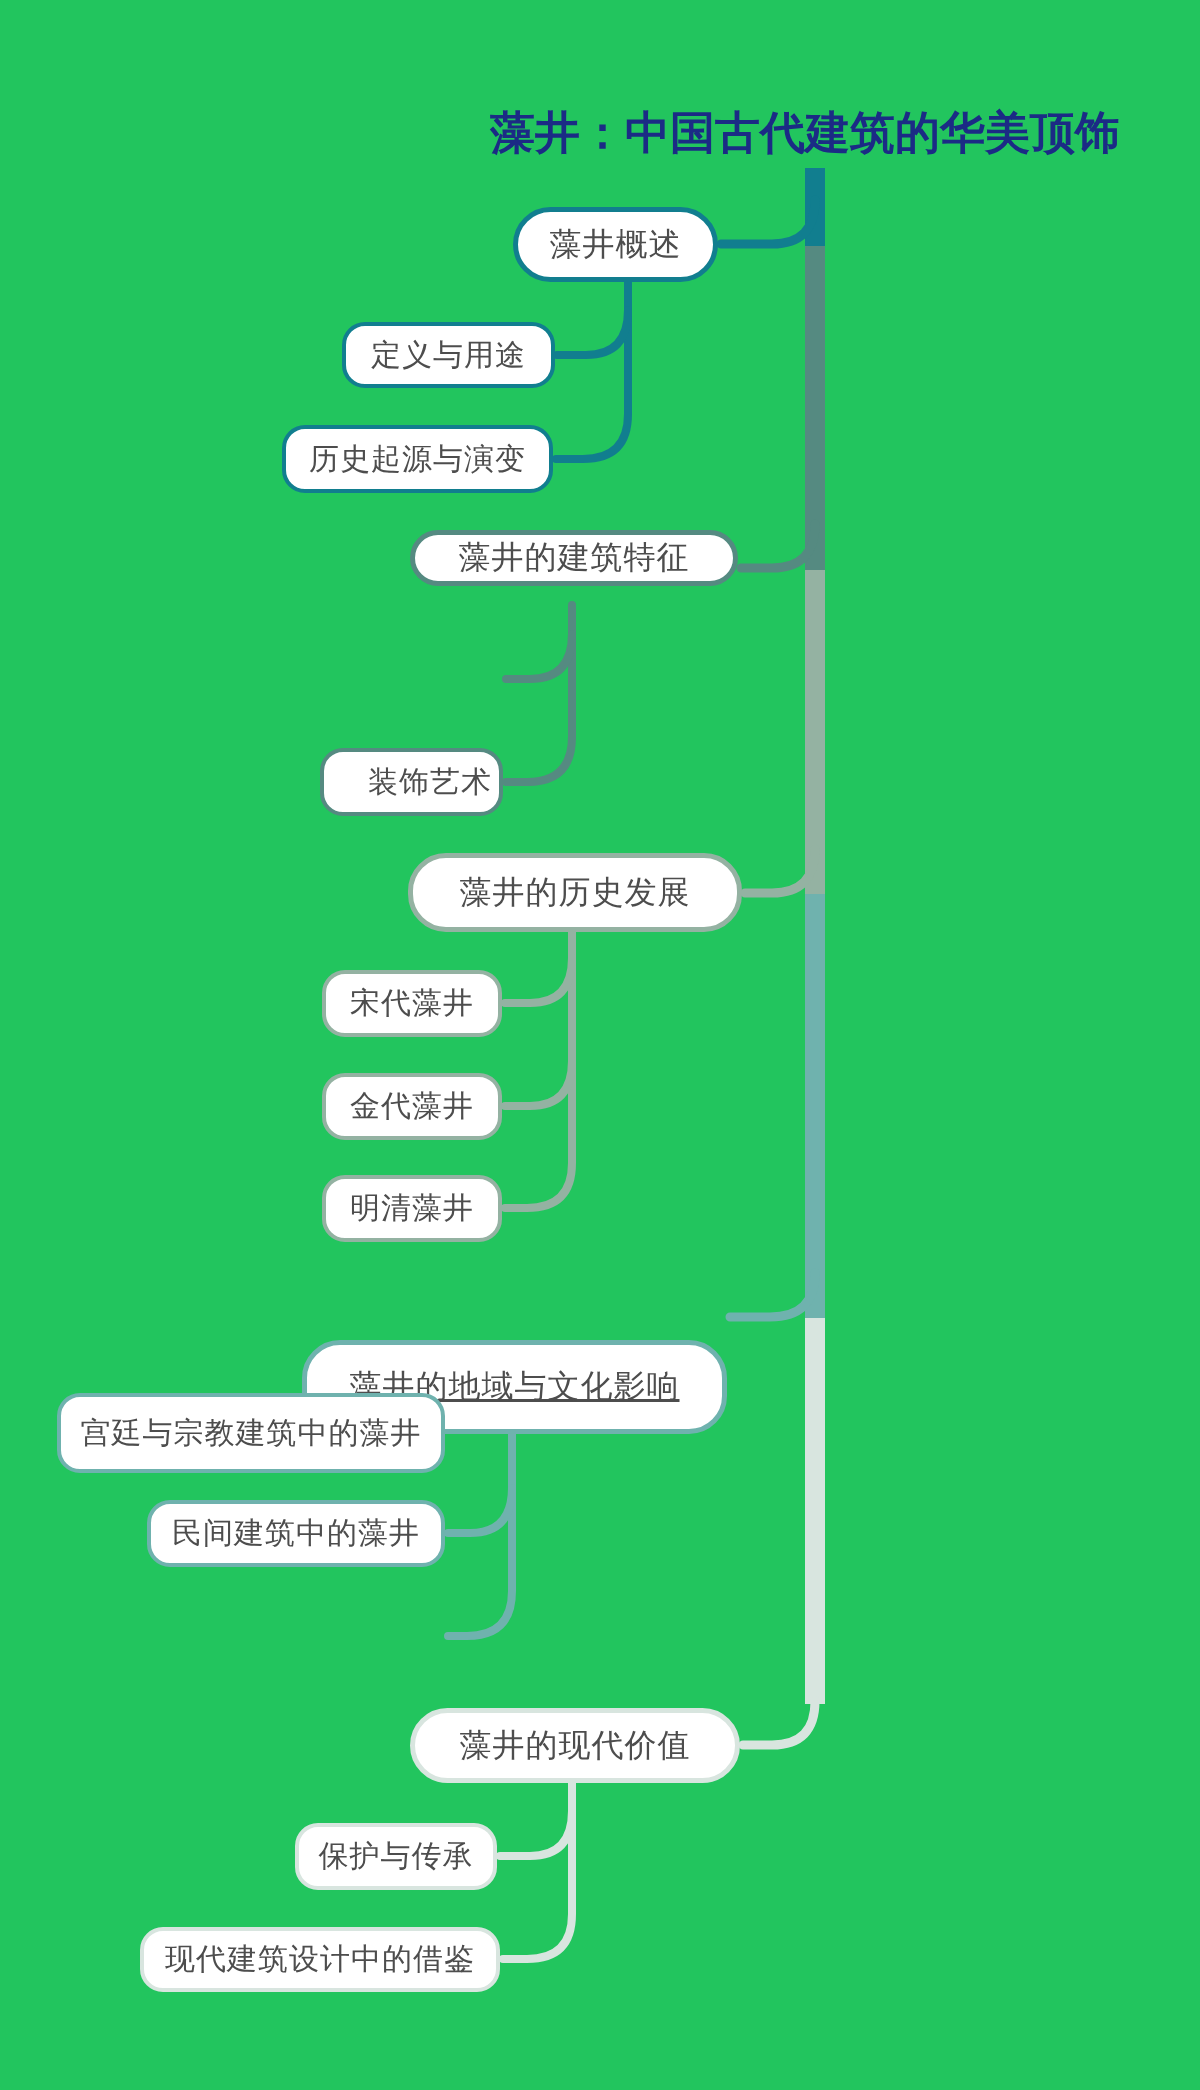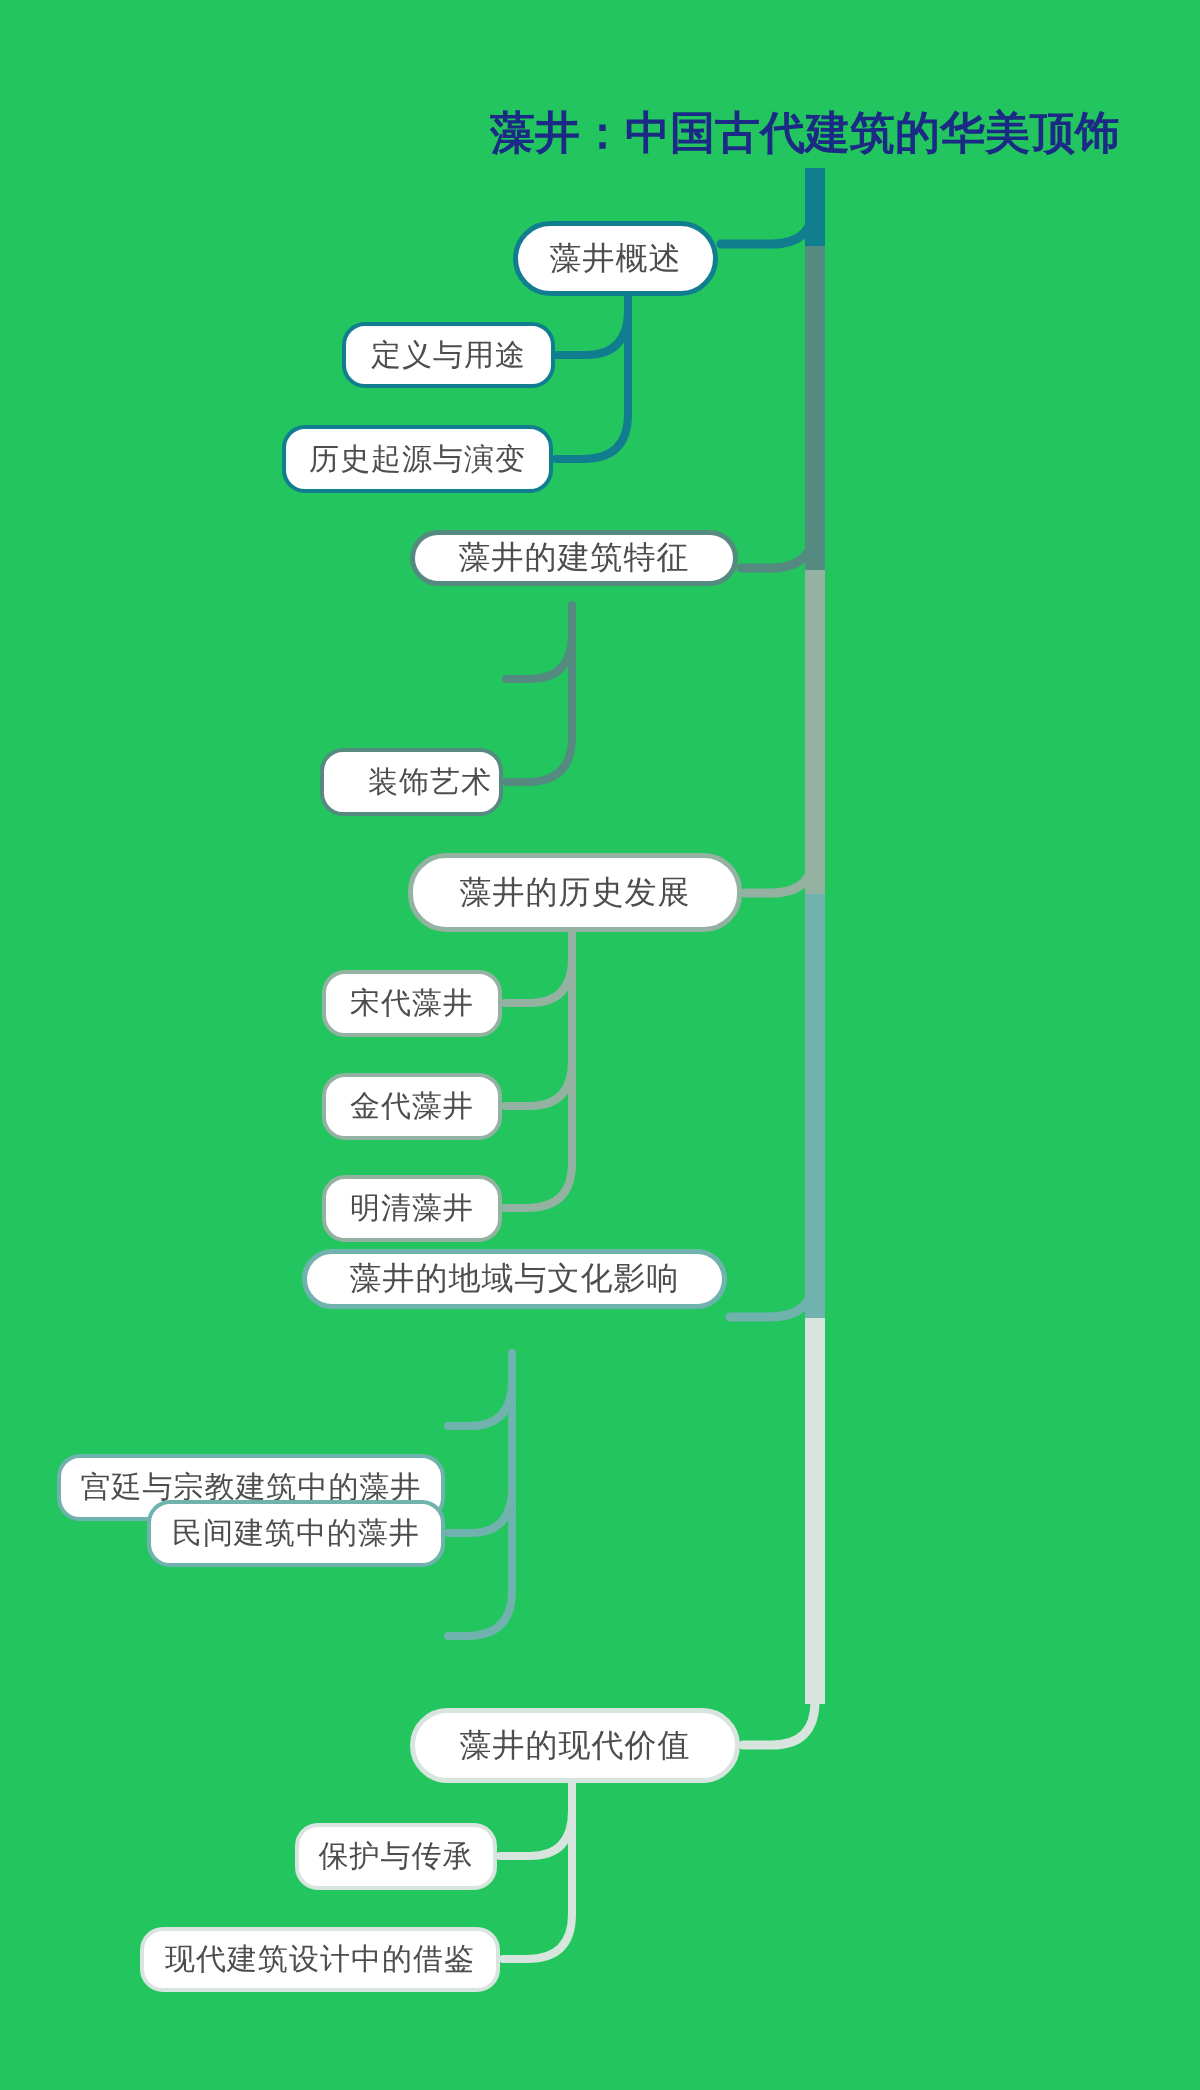--- a/index.html
+++ b/index.html
@@ -67,33 +67,33 @@
 
     <path d="M 721 244 H 772 Q 815 244 815 200" fill="none" stroke-width="9" stroke-linecap="round" stroke="#117e8f"></path>
     <path d="M 741 568 H 772 Q 815 568 815 524" fill="none" stroke-width="9" stroke-linecap="round" stroke="#558a81"></path>
     <path d="M 745 893 H 772 Q 815 893 815 849" fill="none" stroke-width="9" stroke-linecap="round" stroke="#94b2a2"></path>
     <path d="M 730 1317 H 770 Q 815 1317 815 1273" fill="none" stroke-width="9" stroke-linecap="round" stroke="#6fb2ae"></path>
     <path d="M 743 1745 H 772 Q 815 1745 815 1701" fill="none" stroke-width="9" stroke-linecap="round" stroke="#d8e5df"></path>
   </svg>
 
   <div id="root-title" style="left: 490px; top: 103px; color: rgb(27, 43, 133);">藻井：中国古代建筑的华美顶饰</div>
 
-  <div class="node main" style="left: 513px; top: 221px; width: 205px; height: 75px; border-color: rgb(17, 126, 143);">藻井概述</div>
+  <div class="node main" style="left: 513px; top: 207px; width: 205px; height: 75px; border-color: rgb(17, 126, 143);">藻井概述</div>
   <div class="node child" style="left: 342px; top: 322px; width: 213px; height: 66px; border-color: rgb(17, 126, 143);">定义与用途</div>
   <div class="node child" style="left: 282px; top: 425px; width: 271px; height: 68px; border-color: rgb(17, 126, 143);">历史起源与演变</div>
 
   <div class="node main" style="left: 410px; top: 530px; width: 328px; height: 56px; border-color: rgb(85, 138, 129);">藻井的建筑特征</div>
   <div class="node child" style="left: 320px; top: 748px; width: 183px; height: 68px; border-color: rgb(85, 138, 129); padding-left: 37px;">装饰艺术</div>
 
   <div class="node main" style="left: 408px; top: 853px; width: 334px; height: 79px; border-color: rgb(148, 178, 162);">藻井的历史发展</div>
   <div class="node child" style="left: 322px; top: 970px; width: 180px; height: 67px; border-color: rgb(148, 178, 162);">宋代藻井</div>
   <div class="node child" style="left: 322px; top: 1073px; width: 180px; height: 67px; border-color: rgb(148, 178, 162);">金代藻井</div>
   <div class="node child" style="left: 322px; top: 1175px; width: 180px; height: 67px; border-color: rgb(148, 178, 162);">明清藻井</div>
 
-  <div class="node main" style="left: 302px; top: 1249px; width: 425px; height: 60px; border-color: rgb(111, 178, 174);">藻井的地域与文化影响</div>
-  <div class="node child" style="left: 57px; top: 1454px; width: 388px; height: 67px; border-color: rgb(111, 178, 174);">宫廷与宗教建筑中的藻井</div>
+  <div class="node main" style="left: 302px; top: 1340px; width: 425px; height: 94px; border-color: rgb(111, 178, 174); text-decoration: underline;">藻井的地域与文化影响</div>
+  <div class="node child" style="left: 57px; top: 1393px; width: 388px; height: 80px; border-color: rgb(111, 178, 174);">宫廷与宗教建筑中的藻井</div>
   <div class="node child" style="left: 147px; top: 1500px; width: 298px; height: 67px; border-color: rgb(111, 178, 174);">民间建筑中的藻井</div>
 
   <div class="node main" style="left: 410px; top: 1708px; width: 330px; height: 75px; border-color: rgb(216, 229, 223);">藻井的现代价值</div>
   <div class="node child" style="left: 295px; top: 1823px; width: 202px; height: 67px; border-color: rgb(216, 229, 223);">保护与传承</div>
   <div class="node child" style="left: 140px; top: 1927px; width: 360px; height: 65px; border-color: rgb(216, 229, 223);">现代建筑设计中的借鉴</div>
 
 </div>
 
 </body></html>

